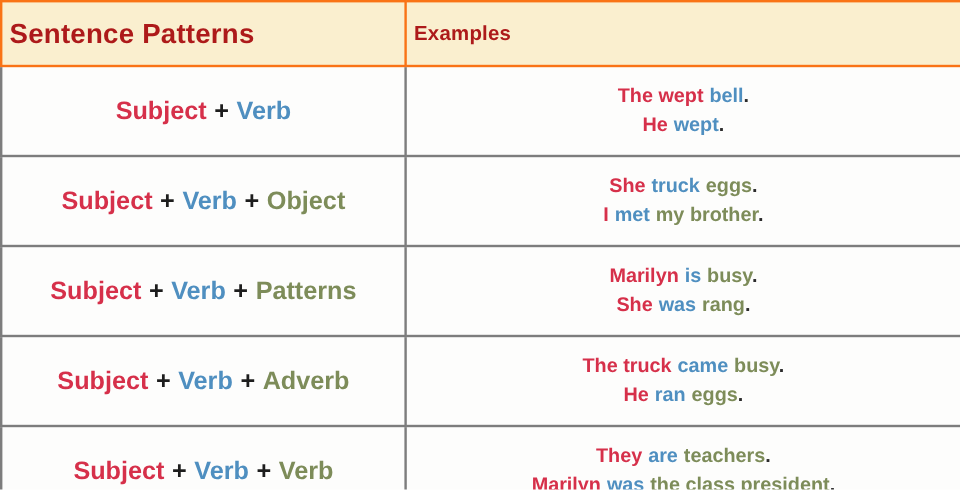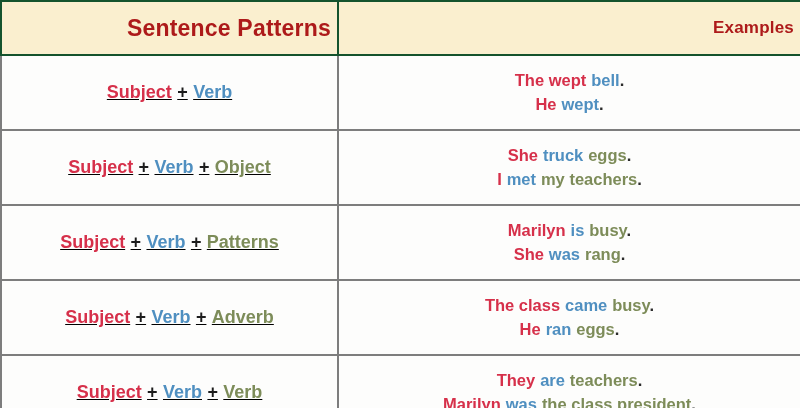--- a/index.html
+++ b/index.html
@@ -23,52 +23,51 @@
 
   table.patterns {
     width: 800px;
     border-collapse: collapse;
     table-layout: fixed;
   }
 
   
   thead th {
     background: #faefcf;
-    border: 2px solid #14532d;
+    border: 2px solid #f97316;
     height: 52px;
     padding: 0 6px;
-    text-align: right;
+    text-align: left;
     vertical-align: middle;
   }
   .hdr-text {
     color: #ad1a1a;
     font-weight: bold;
     letter-spacing: 0.2px;
   }
   .hdr-left  .hdr-text { font-size: 23px; }
-  .hdr-right .hdr-text { font-size: 17px; margin-left: 33px; }
+  .hdr-right .hdr-text { font-size: 17px; }
 
   
   tbody td {
     border: 2px solid #7d7d7d;
     background: #fdfdfc;
     height: 69px;
     padding: 2px 8px;
     text-align: center;
     vertical-align: middle;
   }
   col.c-pattern  { width: 337px; }
   col.c-examples { width: 463px; }
 
   .pattern-line {
-    font-size: 18px;
+    font-size: 21px;
     font-weight: bold;
     line-height: 1.2;
     white-space: nowrap;
-    text-decoration: underline;
   }
   .ex-line {
     font-size: 16.5px;
     font-weight: bold;
     line-height: 1.42;
     white-space: nowrap;
   }
 
   
   .sub  { color: #d6304a; }
@@ -106,38 +105,38 @@
             <div class="ex-line"><span class="sub">The wept</span><span class="sp"></span><span class="verb">bell</span><span class="dot">.</span></div>
             <div class="ex-line"><span class="sub">He</span><span class="sp"></span><span class="verb">wept</span><span class="dot">.</span></div>
           </td>
         </tr>
         <tr>
           <td>
             <div class="pattern-line"><span class="sub">Subject</span><span class="sp"></span><span class="plus">+</span><span class="sp"></span><span class="verb">Verb</span><span class="sp"></span><span class="plus">+</span><span class="sp"></span><span class="obj">Object</span></div>
           </td>
           <td>
             <div class="ex-line"><span class="sub">She</span><span class="sp"></span><span class="verb">truck</span><span class="sp"></span><span class="obj">eggs</span><span class="dot">.</span></div>
-            <div class="ex-line"><span class="sub">I</span><span class="sp"></span><span class="verb">met</span><span class="sp"></span><span class="obj">my teachers</span><span class="dot">.</span></div>
+            <div class="ex-line"><span class="sub">I</span><span class="sp"></span><span class="verb">met</span><span class="sp"></span><span class="obj">my brother</span><span class="dot">.</span></div>
           </td>
         </tr>
         <tr>
           <td>
             <div class="pattern-line"><span class="sub">Subject</span><span class="sp"></span><span class="plus">+</span><span class="sp"></span><span class="verb">Verb</span><span class="sp"></span><span class="plus">+</span><span class="sp"></span><span class="obj">Patterns</span></div>
           </td>
           <td>
             <div class="ex-line"><span class="sub">Marilyn</span><span class="sp"></span><span class="verb">is</span><span class="sp"></span><span class="obj">busy</span><span class="dot">.</span></div>
             <div class="ex-line"><span class="sub">She</span><span class="sp"></span><span class="verb">was</span><span class="sp"></span><span class="obj">rang</span><span class="dot">.</span></div>
           </td>
         </tr>
         <tr>
           <td>
             <div class="pattern-line"><span class="sub">Subject</span><span class="sp"></span><span class="plus">+</span><span class="sp"></span><span class="verb">Verb</span><span class="sp"></span><span class="plus">+</span><span class="sp"></span><span class="obj">Adverb</span></div>
           </td>
           <td>
-            <div class="ex-line"><span class="sub">The class</span><span class="sp"></span><span class="verb">came</span><span class="sp"></span><span class="obj">busy</span><span class="dot">.</span></div>
+            <div class="ex-line"><span class="sub">The truck</span><span class="sp"></span><span class="verb">came</span><span class="sp"></span><span class="obj">busy</span><span class="dot">.</span></div>
             <div class="ex-line"><span class="sub">He</span><span class="sp"></span><span class="verb">ran</span><span class="sp"></span><span class="obj">eggs</span><span class="dot">.</span></div>
           </td>
         </tr>
         <tr>
           <td>
             <div class="pattern-line"><span class="sub">Subject</span><span class="sp"></span><span class="plus">+</span><span class="sp"></span><span class="verb">Verb</span><span class="sp"></span><span class="plus">+</span><span class="sp"></span><span class="obj">Verb</span></div>
           </td>
           <td>
             <div class="ex-line"><span class="sub">They</span><span class="sp"></span><span class="verb">are</span><span class="sp"></span><span class="obj">teachers</span><span class="dot">.</span></div>
             <div class="ex-line"><span class="sub">Marilyn</span><span class="sp"></span><span class="verb">was</span><span class="sp"></span><span class="obj">the class president</span><span class="dot">.</span></div>

